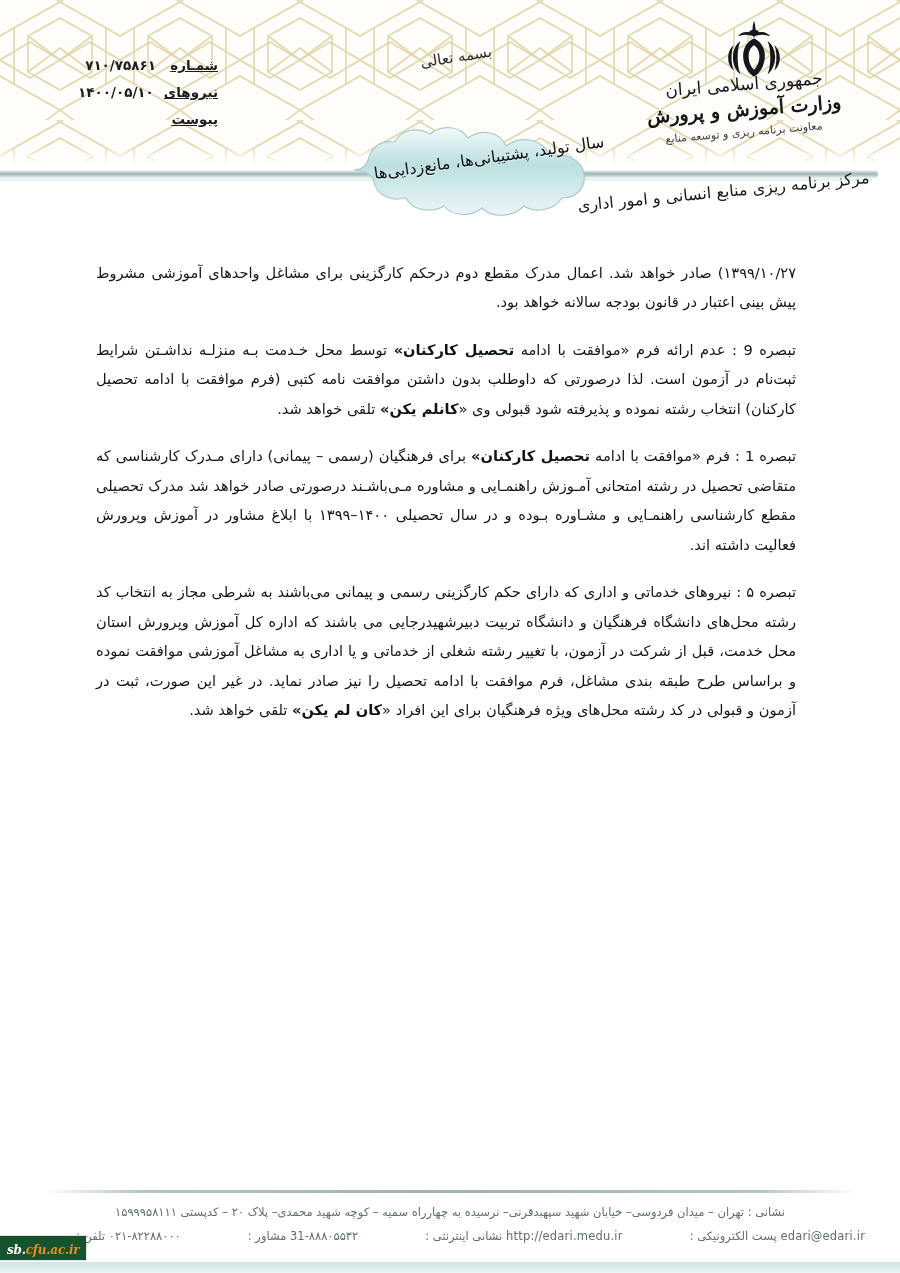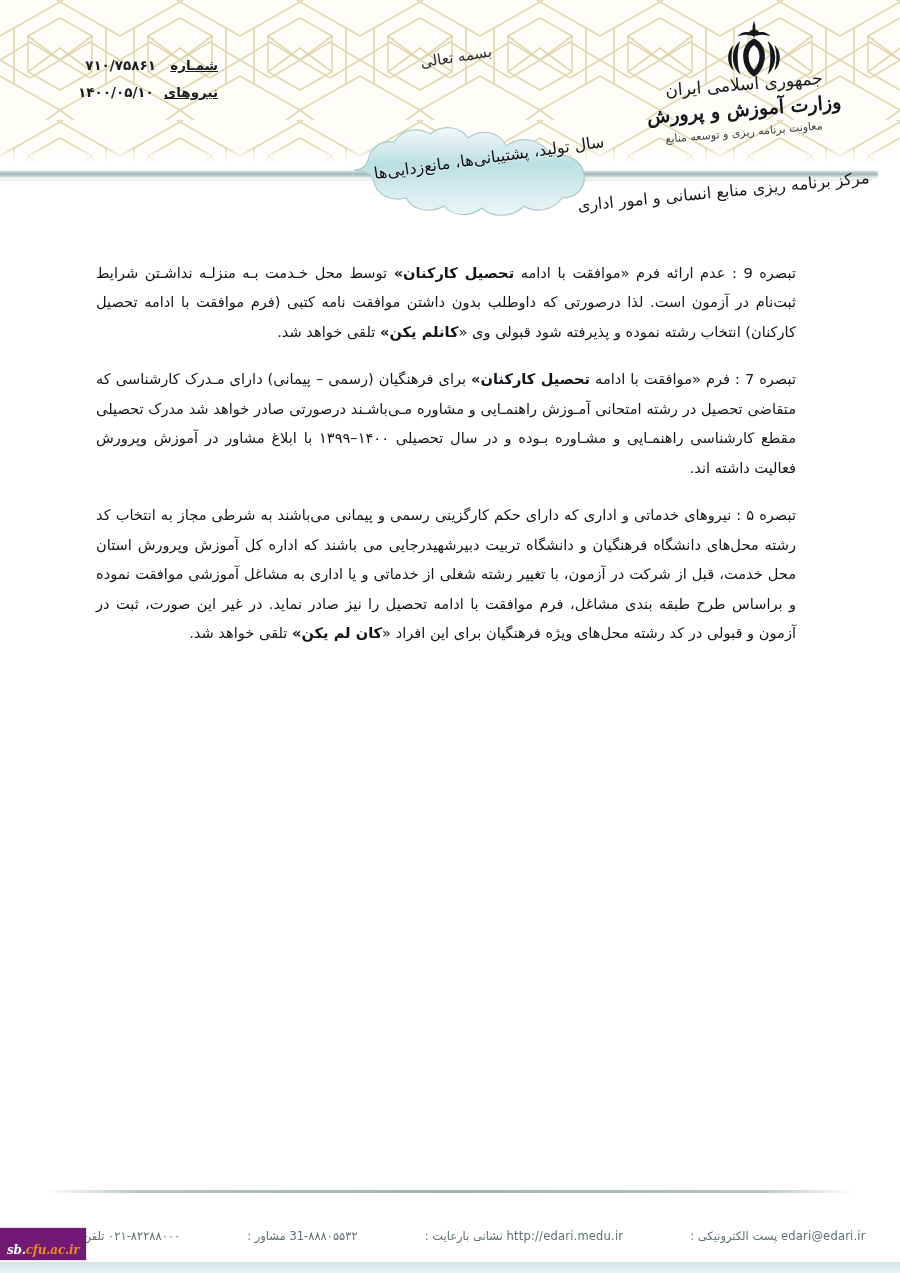--- a/index.html
+++ b/index.html
@@ -239,22 +239,22 @@
     margin-top: 7px;
   }
   .f-item { white-space: nowrap; margin-left: 41px; }
   .f-val { direction: ltr; unicode-bidi: embed; }
 
   
   .stamp {
     position: absolute;
     left: 0;
     bottom: 13px;
-    background: #701a75;
-    padding: 16px 7px 4px 7px;
+    background: #14532d;
+    padding: 8px 7px 4px 7px;
     font-family: "DejaVu Serif", "Liberation Serif", serif;
     font-size: 12px;
     font-weight: bold;
     font-style: italic;
     letter-spacing: -0.2px;
     direction: ltr;
     line-height: 1;
     box-shadow: 0 0 0 1px rgba(0,0,0,.12);
   }
   .stamp .s1 { color: #ffffff; }
@@ -301,20 +301,24 @@
 
   <div class="meta-block">
     <div class="meta-row">
       <span class="meta-label">شمـاره</span>
       <span class="meta-value">۷۱۰/۷۵۸۶۱</span>
     </div>
     <div class="meta-row">
       <span class="meta-label">نیروهای</span>
       <span class="meta-value">۱۴۰۰/۰۵/۱۰</span>
     </div>
+    <div class="meta-row">
+      <span class="meta-label">پیوست</span>
+      <span class="meta-value"></span>
+    </div>
   </div>
 
   <div class="basmala">بسمه تعالی</div>
 
   <div class="crest">
     <svg viewBox="0 0 100 90" xmlns="http://www.w3.org/2000/svg">
       <g fill="#14181c">
         <path d="M50 4 c-3 8 -3 18 0 26 c3 -8 3 -18 0 -26z"></path>
         <path d="M50 30 c-10 4 -16 14 -16 26 c0 14 8 26 16 30 c8 -4 16 -16 16 -30 c0 -12 -6 -22 -16 -26z
                  M50 40 c5 3 8 9 8 16 c0 9 -4 17 -8 20 c-4 -3 -8 -11 -8 -20 c0 -7 3 -13 8 -16z"></path>
@@ -349,36 +353,38 @@
                C106 2 124 4 132 16 C146 6 164 10 170 24
                C186 12 208 18 214 34 C230 30 246 38 248 52
                C250 66 240 76 226 76 C218 88 200 92 188 84
                C176 96 156 96 146 86 C134 96 116 94 108 84
                C94 92 76 88 70 76 C54 80 40 72 38 60 C36 52 28 48 18 48 Z" fill="url(#rg)" stroke="#a9c9cb" stroke-width="1.2"></path>
     </svg>
     <div class="ribbon-text">سال تولید، پشتیبانی‌ها، مانع‌زدایی‌ها</div>
   </div>
 
   <div class="content">
+    <p class="para"><span>۱۳۹۹/۱۰/۲۷) صادر خواهد شد. اعمال مدرک مقطع دوم درحکم کارگزینی برای مشاغل واحدهای آموزشی مشروط پیش بینی اعتبار در قانون بودجه سالانه خواهد بود.</span></p>
     <p class="para"><span>تبصره 9 : عدم ارائه فرم «موافقت با ادامه </span><span class="b">تحصیل کارکنان»</span><span> توسط محل خـدمت بـه منزلـه نداشـتن شرایط ثبت‌نام در آزمون است. لذا درصورتی که داوطلب بدون داشتن موافقت نامه کتبی (فرم موافقت با  ادامه تحصیل کارکنان) انتخاب رشته نموده و پذیرفته شود قبولی وی «</span><span class="b">کانلم یکن»</span><span> تلقی خواهد شد.</span></p>
-    <p class="para"><span>تبصره 7 :  فرم «موافقت با ادامه </span><span class="b">تحصیل کارکنان»</span><span> برای فرهنگیان (رسمی – پیمانی) دارای مـدرک کارشناسی که متقاضی  تحصیل در رشته امتحانی آمـوزش راهنمـایی و مشاوره  مـی‌باشـند درصورتی صادر خواهد شد مدرک تحصیلی مقطع کارشناسی راهنمـایی و مشـاوره  بـوده و در سال تحصیلی ۱۴۰۰–۱۳۹۹ با ابلاغ مشاور در آموزش وپرورش فعالیت داشته اند.</span></p>
+    <p class="para"><span>تبصره 1 :  فرم «موافقت با ادامه </span><span class="b">تحصیل کارکنان»</span><span> برای فرهنگیان (رسمی – پیمانی) دارای مـدرک کارشناسی که متقاضی  تحصیل در رشته امتحانی آمـوزش راهنمـایی و مشاوره  مـی‌باشـند درصورتی صادر خواهد شد مدرک تحصیلی مقطع کارشناسی راهنمـایی و مشـاوره  بـوده و در سال تحصیلی ۱۴۰۰–۱۳۹۹ با ابلاغ مشاور در آموزش وپرورش فعالیت داشته اند.</span></p>
     <p class="para"><span>تبصره ۵ : نیروهای خدماتی و اداری که دارای حکم کارگزینی رسمی و پیمانی می‌باشند به شرطی مجاز به انتخاب کد رشته محل‌های دانشگاه فرهنگیان و دانشگاه تربیت دبیرشهیدرجایی می باشند که  اداره کل آموزش وپرورش استان محل خدمت، قبل از شرکت در آزمون، با تغییر رشته شغلی از خدماتی و یا اداری  به مشاغل آموزشی موافقت نموده و براساس طرح طبقه بندی مشاغل، فرم موافقت با ادامه تحصیل را نیز صادر نماید. در غیر این صورت، ثبت در آزمون و قبولی در کد رشته محل‌های ویژه فرهنگیان برای این افراد «</span><span class="b">کان لم یکن»</span><span> تلقی خواهد شد.</span></p>
   </div>
 
   <div class="footer-rule"></div>
 
   <div class="footer">
+    <div class="footer-line">نشانی : تهران – میدان فردوسی– خیابان شهید سپهبدقرنی– نرسیده به چهارراه سمیه – کوچه شهید محمدی– پلاک ۲۰ – کدپستی ۱۵۹۹۹۵۸۱۱۱</div>
     <div class="footer-line row2">
       <span class="f-item">
         <span class="f-val">edari@edari.ir</span>
         <span>پست الکترونیکی :</span>
       </span>
       <span class="f-item">
         <span class="f-val">http://edari.medu.ir</span>
-        <span>نشانی بارعایت :</span>
+        <span>نشانی اینترنتی :</span>
       </span>
       <span class="f-item">
         <span class="f-val">31-۸۸۸۰۵۵۳۲</span>
         <span>مشاور :</span>
       </span>
       <span class="f-item">
         <span class="f-val">۰۲۱-۸۲۲۸۸۰۰۰</span>
         <span>تلفن :</span>
       </span>
     </div>

